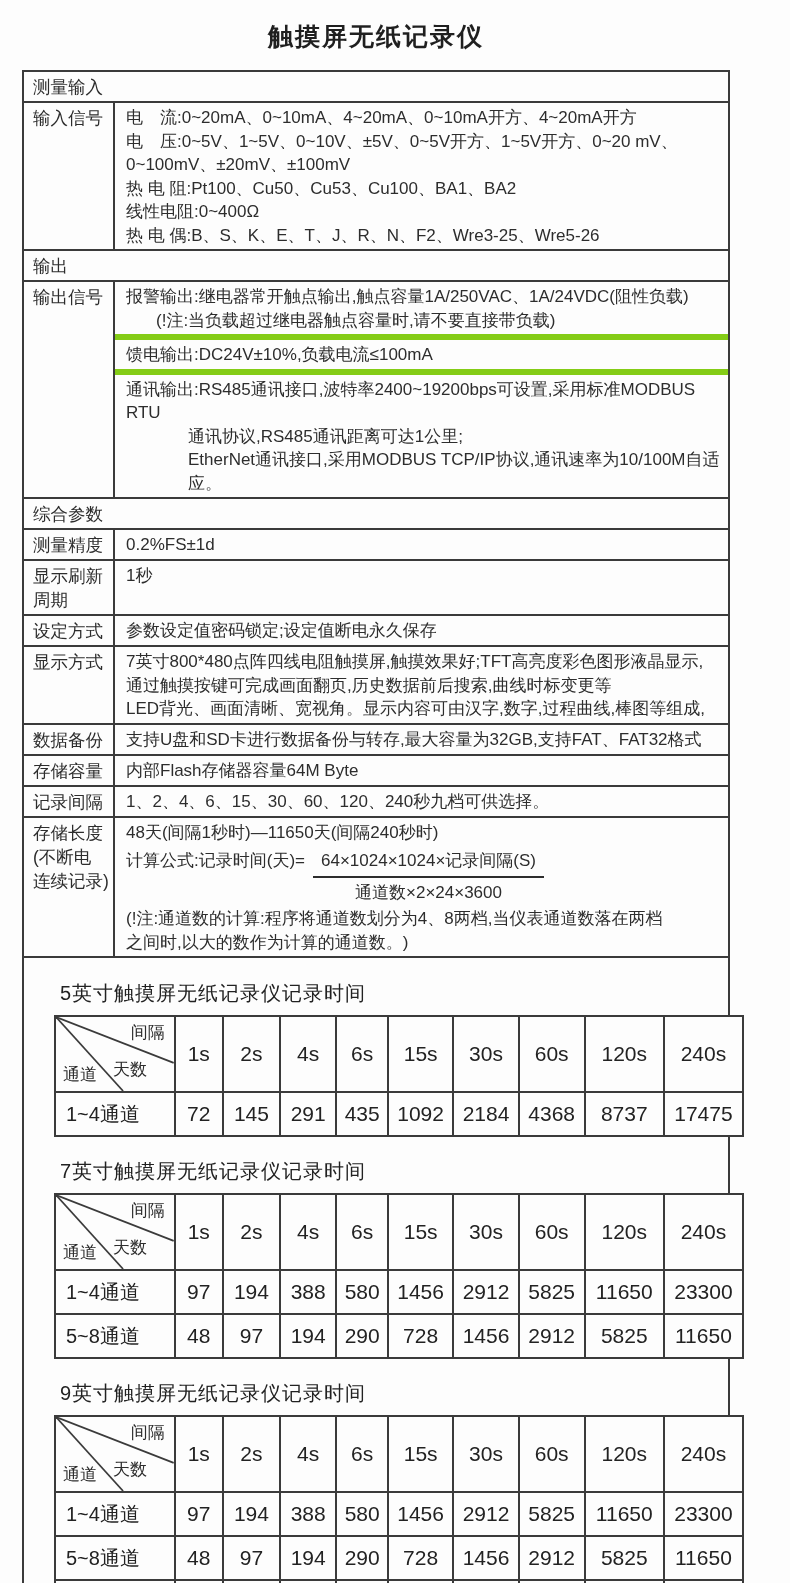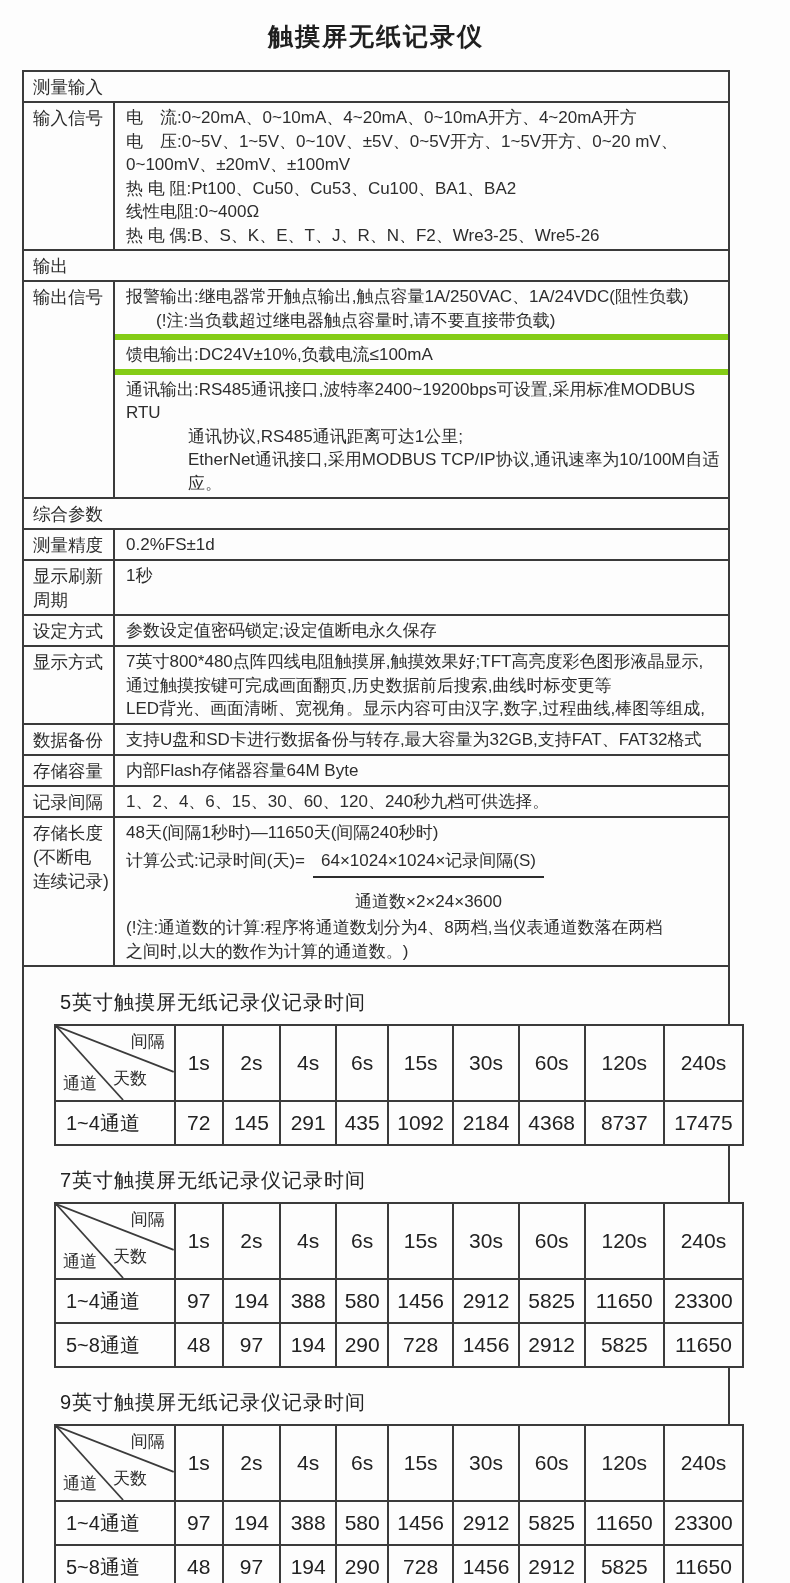--- a/index.html
+++ b/index.html
@@ -28,21 +28,21 @@
   .val { flex:1; padding:3px 6px 2px 11px; font-size:17px; line-height:23.5px; min-width:0; }
   .val.no-pad { padding:0; }
   .subrow { padding:3px 6px 2px 11px; border-top:6px solid #84cc16; }
   .subrow:first-child { border-top:none; }
   .indent-1 { padding-left:30px; }
   .indent-2 { padding-left:62px; }
 
   .formula-row { display:flex; margin:5px 0 3px 0; }
   .frac { display:inline-block; text-align:center; margin-left:8px; }
   .frac .num { display:block; padding:0 8px 3px 8px; border-bottom:2px solid #2d2d2d; }
-  .frac .den { display:block; padding-top:12px; }
+  .frac .den { display:block; padding-top:3px; }
 
   
   .records-box {
     margin:-2px 22px 0 22px; border:2px solid #3b3b3b;
     padding:1px 0 13px 0; background:#fdfdfd;
   }
   .rt-title { font-size:20px; color:#222; margin:21px 0 8px 36px; letter-spacing:1px; }
   .rt-table { width:690px; margin-left:30px; border-collapse:collapse; table-layout:fixed; background:#fdfdfd; }
   .rt-table td { border:2px solid #3b3b3b; overflow:hidden; }
   .rt-hrow td { height:76px; }

